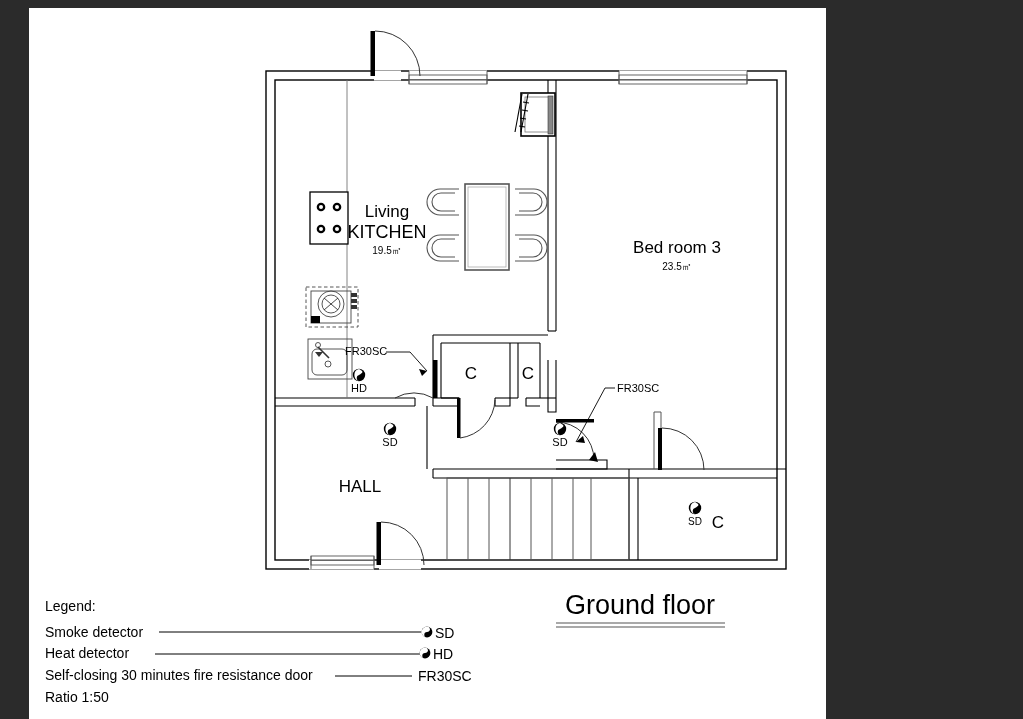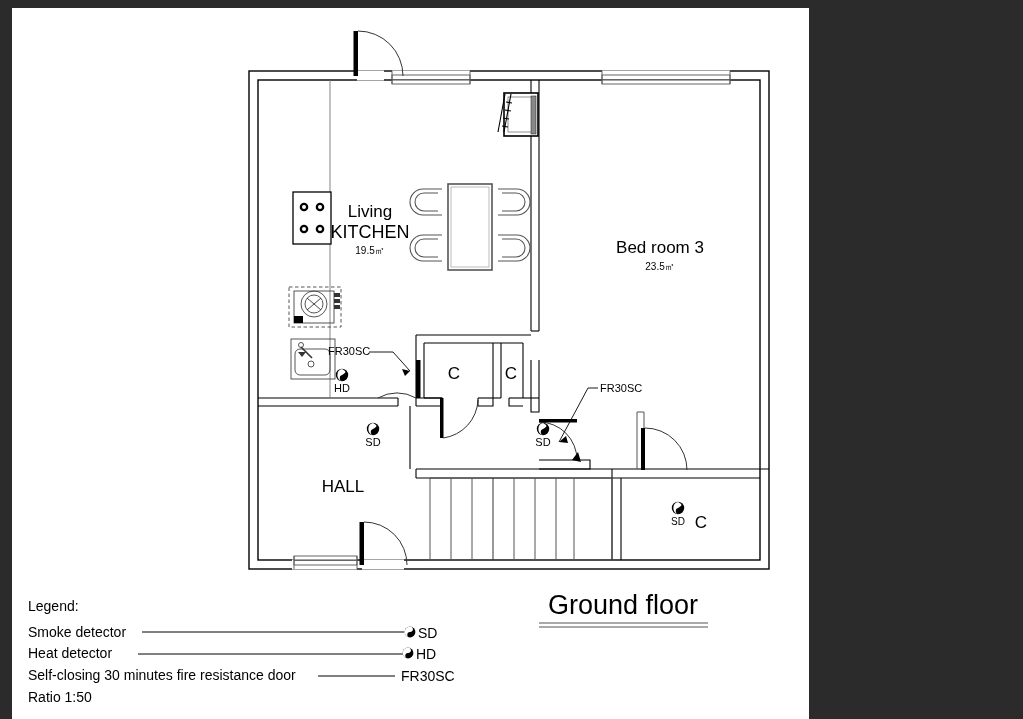--- a/index.html
+++ b/index.html
@@ -6,21 +6,21 @@
     margin: 0; padding: 0;
     background: #2b2b2b;
   }
   body {
     width: 1023px; height: 719px;
     font-family: "Liberation Sans", sans-serif;
     overflow: hidden;
   }
   #page {
     position: absolute;
-    left: 12px; top: 8px;
+    left: 29px; top: 8px;
     width: 797px; height: 711px;
     background: #ffffff;
     overflow: hidden;
   }
   #plan-svg { display:block; }
   .rt { font-family: "Liberation Sans", sans-serif; fill:#000; }
 </style>
 </head>
 <body>
 

